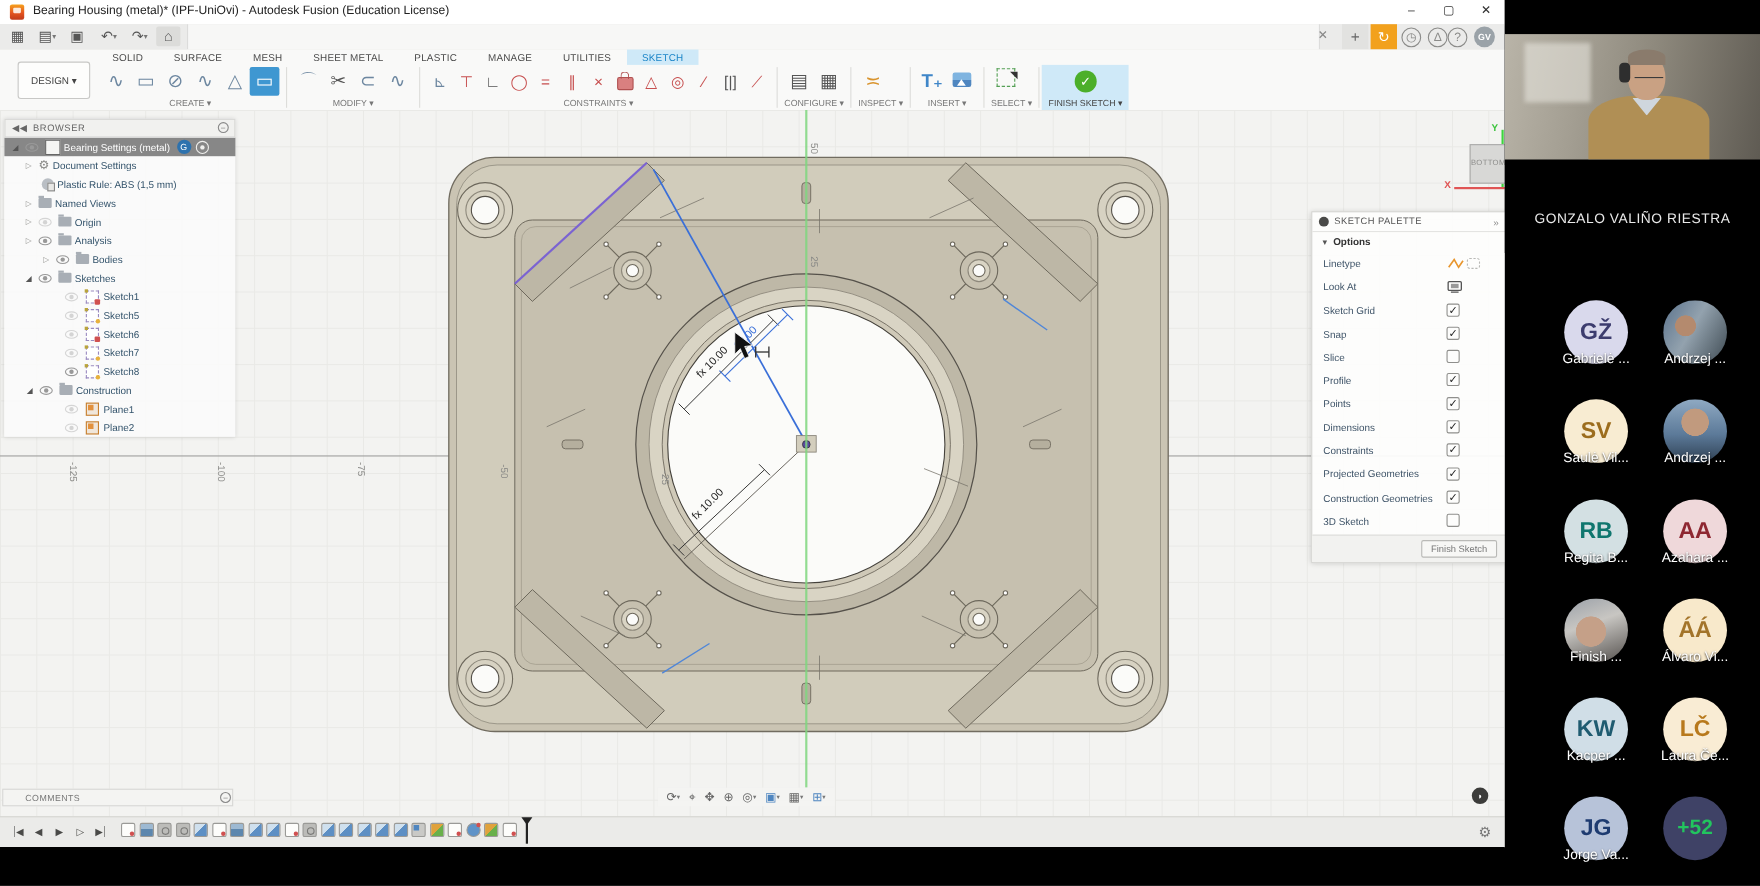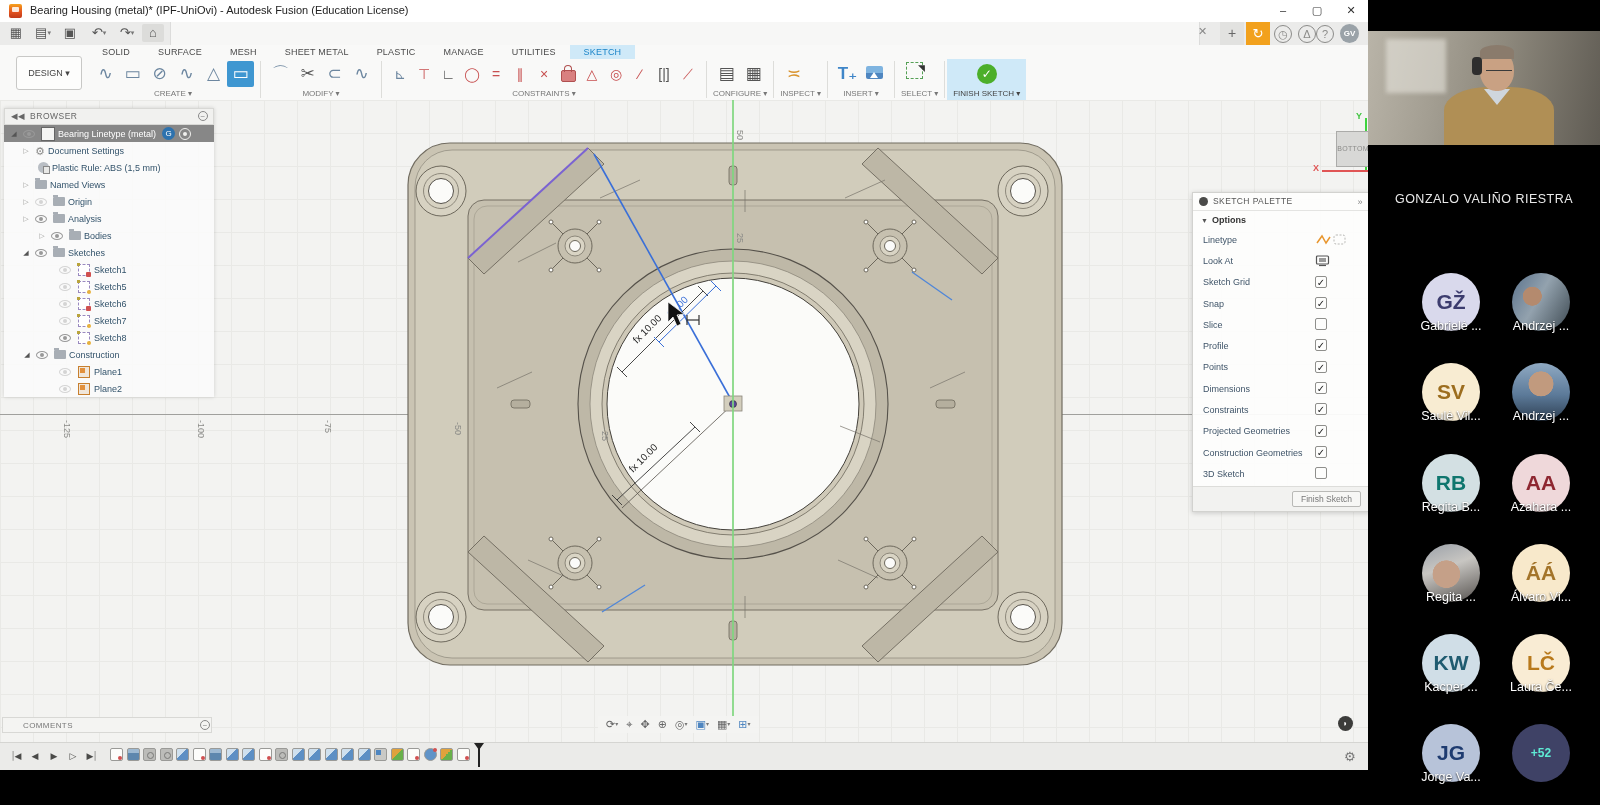--- a/index.html
+++ b/index.html
@@ -440,21 +440,21 @@
     <div id="viewcube">BOTTOM</div>
     <div id="vc-x">X</div>
     <div id="vc-y">Y</div>
 
     <div id="browser">
       <div id="browser-hdr"><span style="margin-right:5px">◀◀</span><span>BROWSER</span><span id="browser-min">−</span></div>
       <div class="brow" id="brow-root" style="padding-left:4px">
         <span class="tri exp">◢</span>
           <span class="eye"></span>
           <span id="root-cube"></span>
-        <span style="font-size:9px">Bearing Linetype (metal)</span>
+        <span style="font-size:9px">Bearing Settings (metal)</span>
         <span id="root-g">G</span>
           <span id="root-target"></span>
       </div>
       <div class="brow" style="padding-left:16px">
           <span class="tri">▷</span>
           <span class="gearico">⚙</span>
           <span>Document Settings</span>
         </div>
       <div class="brow" style="padding-left:30px">
           <span class="plasticico"></span>
@@ -682,34 +682,34 @@
   <div class="ptile" style="left:38px;top:454px">
     <div class="pavatar" style=";background:#d3e0e3;color:#0f766e">RB</div>
     <div class="pname">Regita B...</div>
   </div>
   <div class="ptile" style="left:128px;top:454px">
     <div class="pavatar" style=";background:#efd8da;color:#8e2731">AA</div>
     <div class="pname">Azahara ...</div>
   </div>
   <div class="ptile" style="left:38px;top:544px">
     <div class="pavatar photo-selfie"></div>
-    <div class="pname">Regita ...</div>
+    <div class="pname">Finish ...</div>
   </div>
   <div class="ptile" style="left:128px;top:544px">
     <div class="pavatar" style=";background:#f8e9cb;color:#a3742a">ÁÁ</div>
     <div class="pname">Álvaro Vi...</div>
   </div>
   <div class="ptile" style="left:38px;top:634px">
     <div class="pavatar" style=";background:#d0dee7;color:#1f5b70">KW</div>
     <div class="pname">Kacper ...</div>
   </div>
   <div class="ptile" style="left:128px;top:634px">
     <div class="pavatar" style=";background:#f9ecd4;color:#b8791c">LČ</div>
     <div class="pname">Laura Če...</div>
   </div>
   <div class="ptile" style="left:38px;top:724px">
     <div class="pavatar" style=";background:#b7c3d9;color:#1e3b70">JG</div>
     <div class="pname">Jorge Va...</div>
   </div>
   <div class="ptile" style="left:128px;top:724px">
-    <div class="pavatar" style=";background:#3f4266;color:#5eead4;font-size:12px">+52</div>
+    <div class="pavatar" style=";background:#3f4266;color:#22c55e;font-size:19px">+52</div>
   </div>
 </div>
 
 </body></html>

